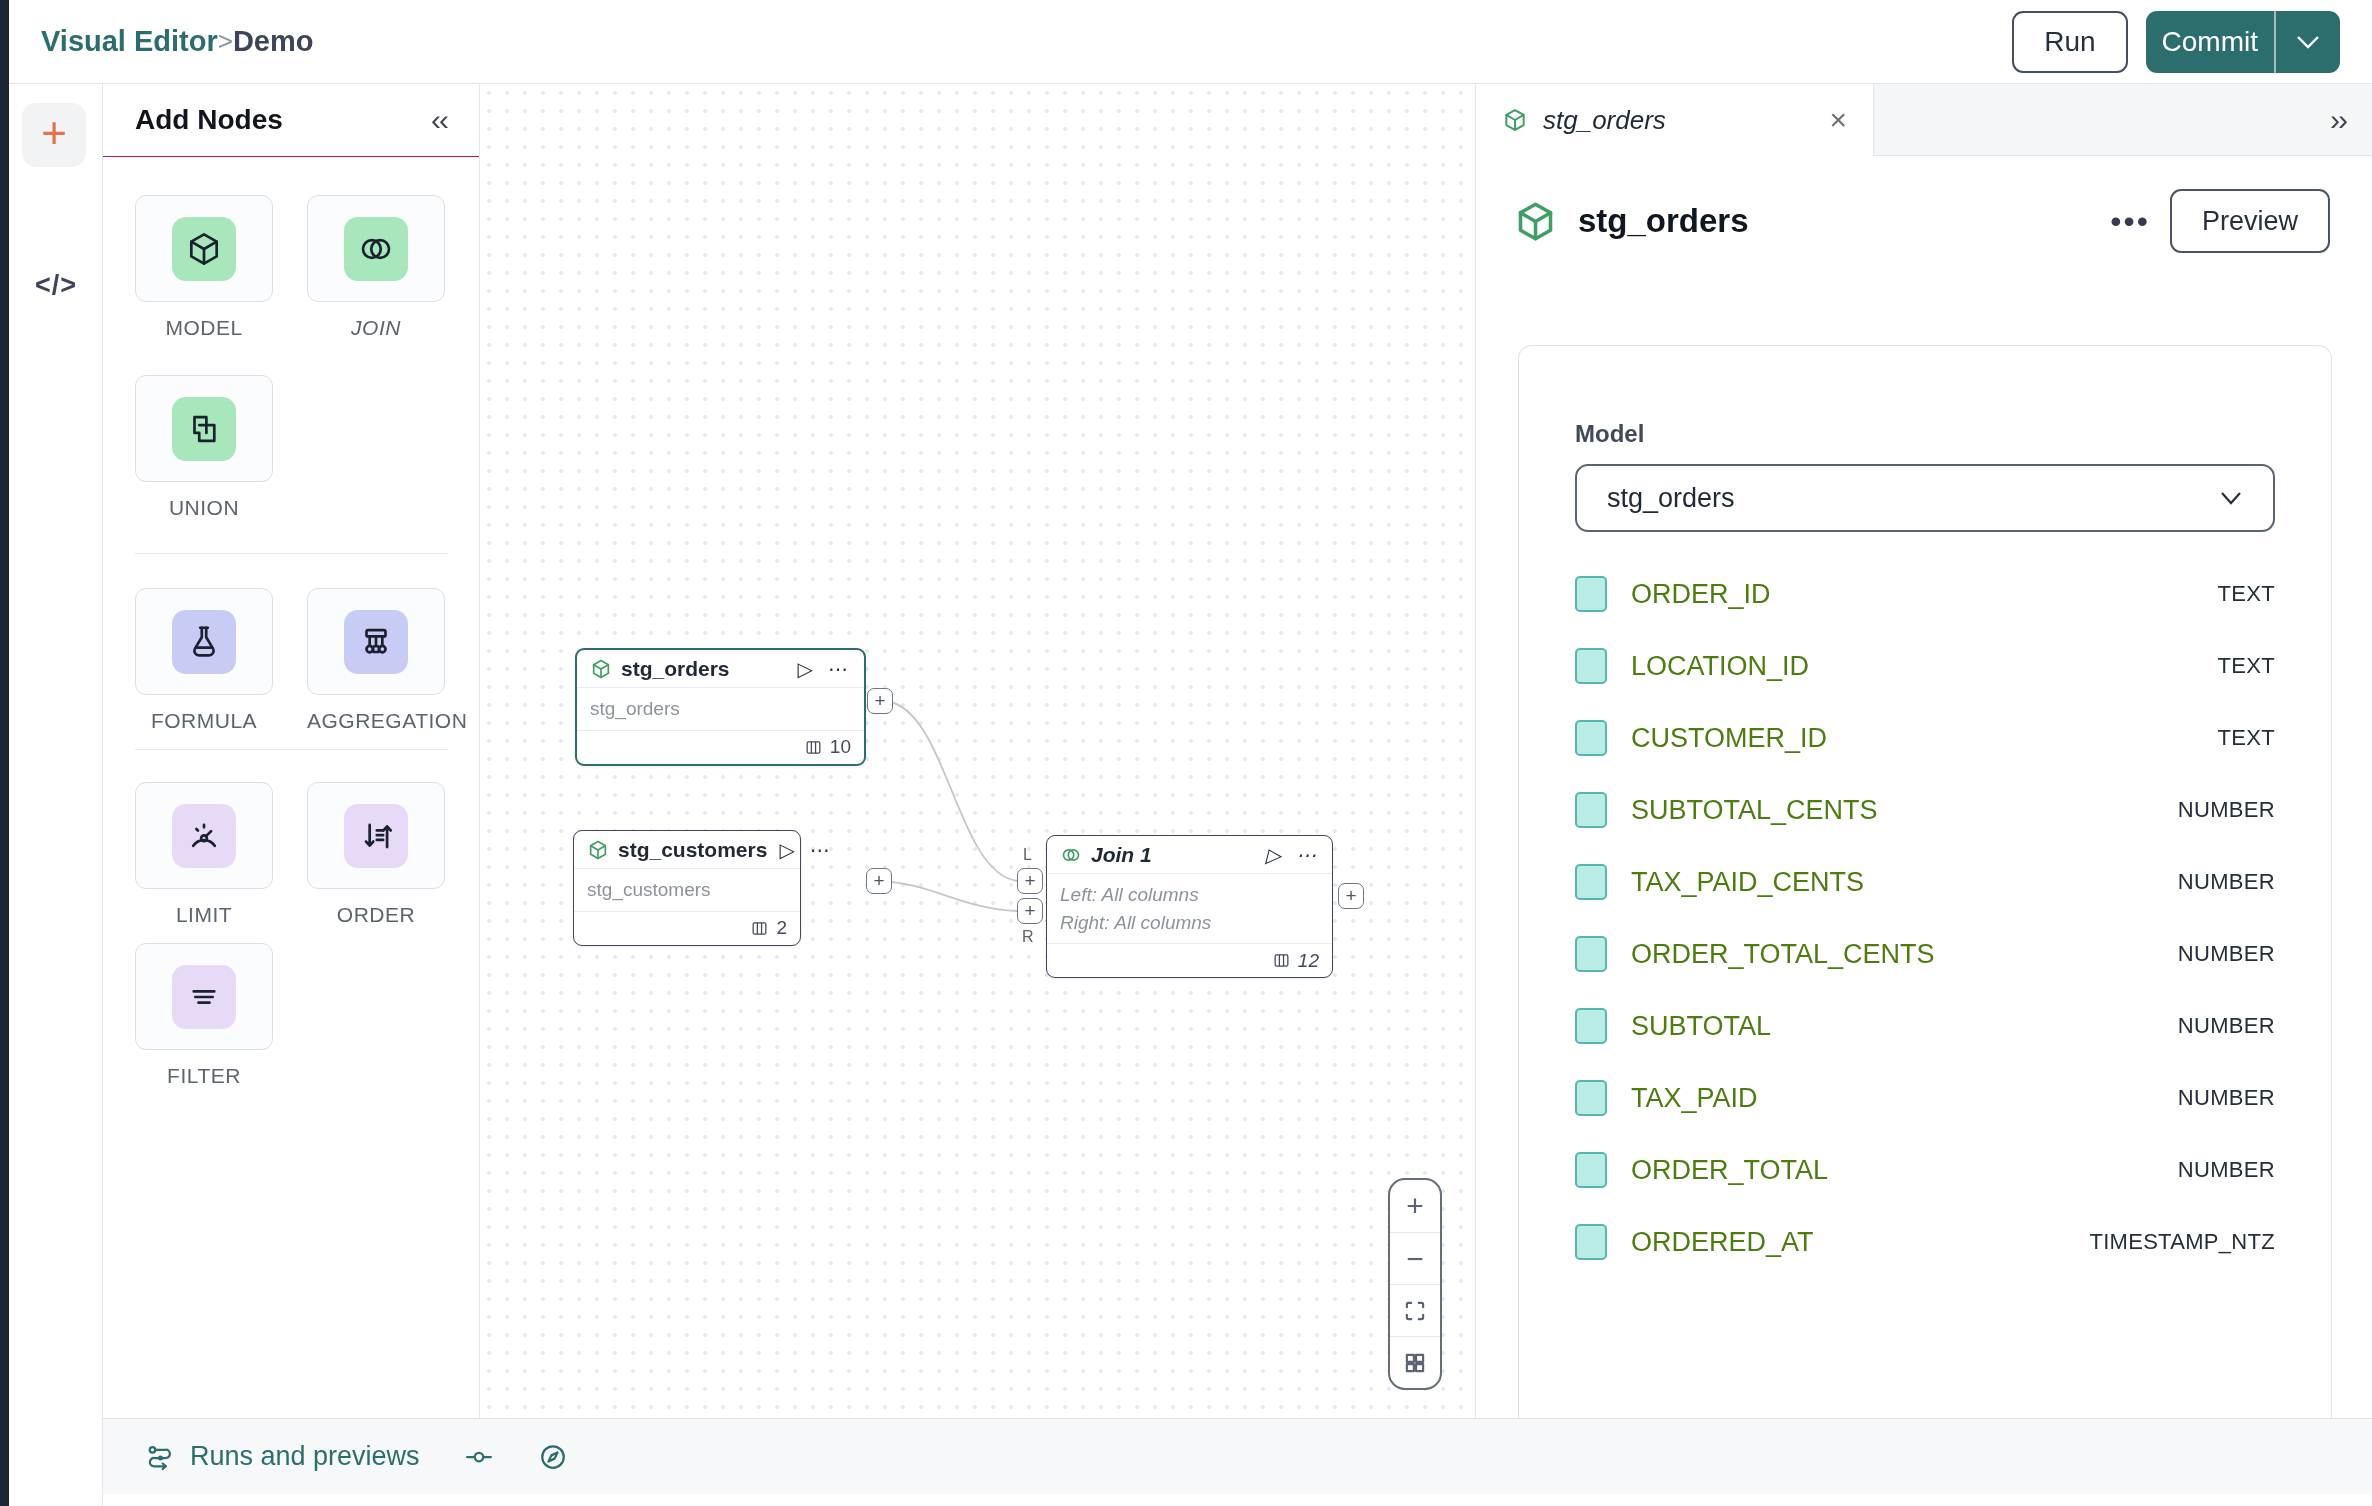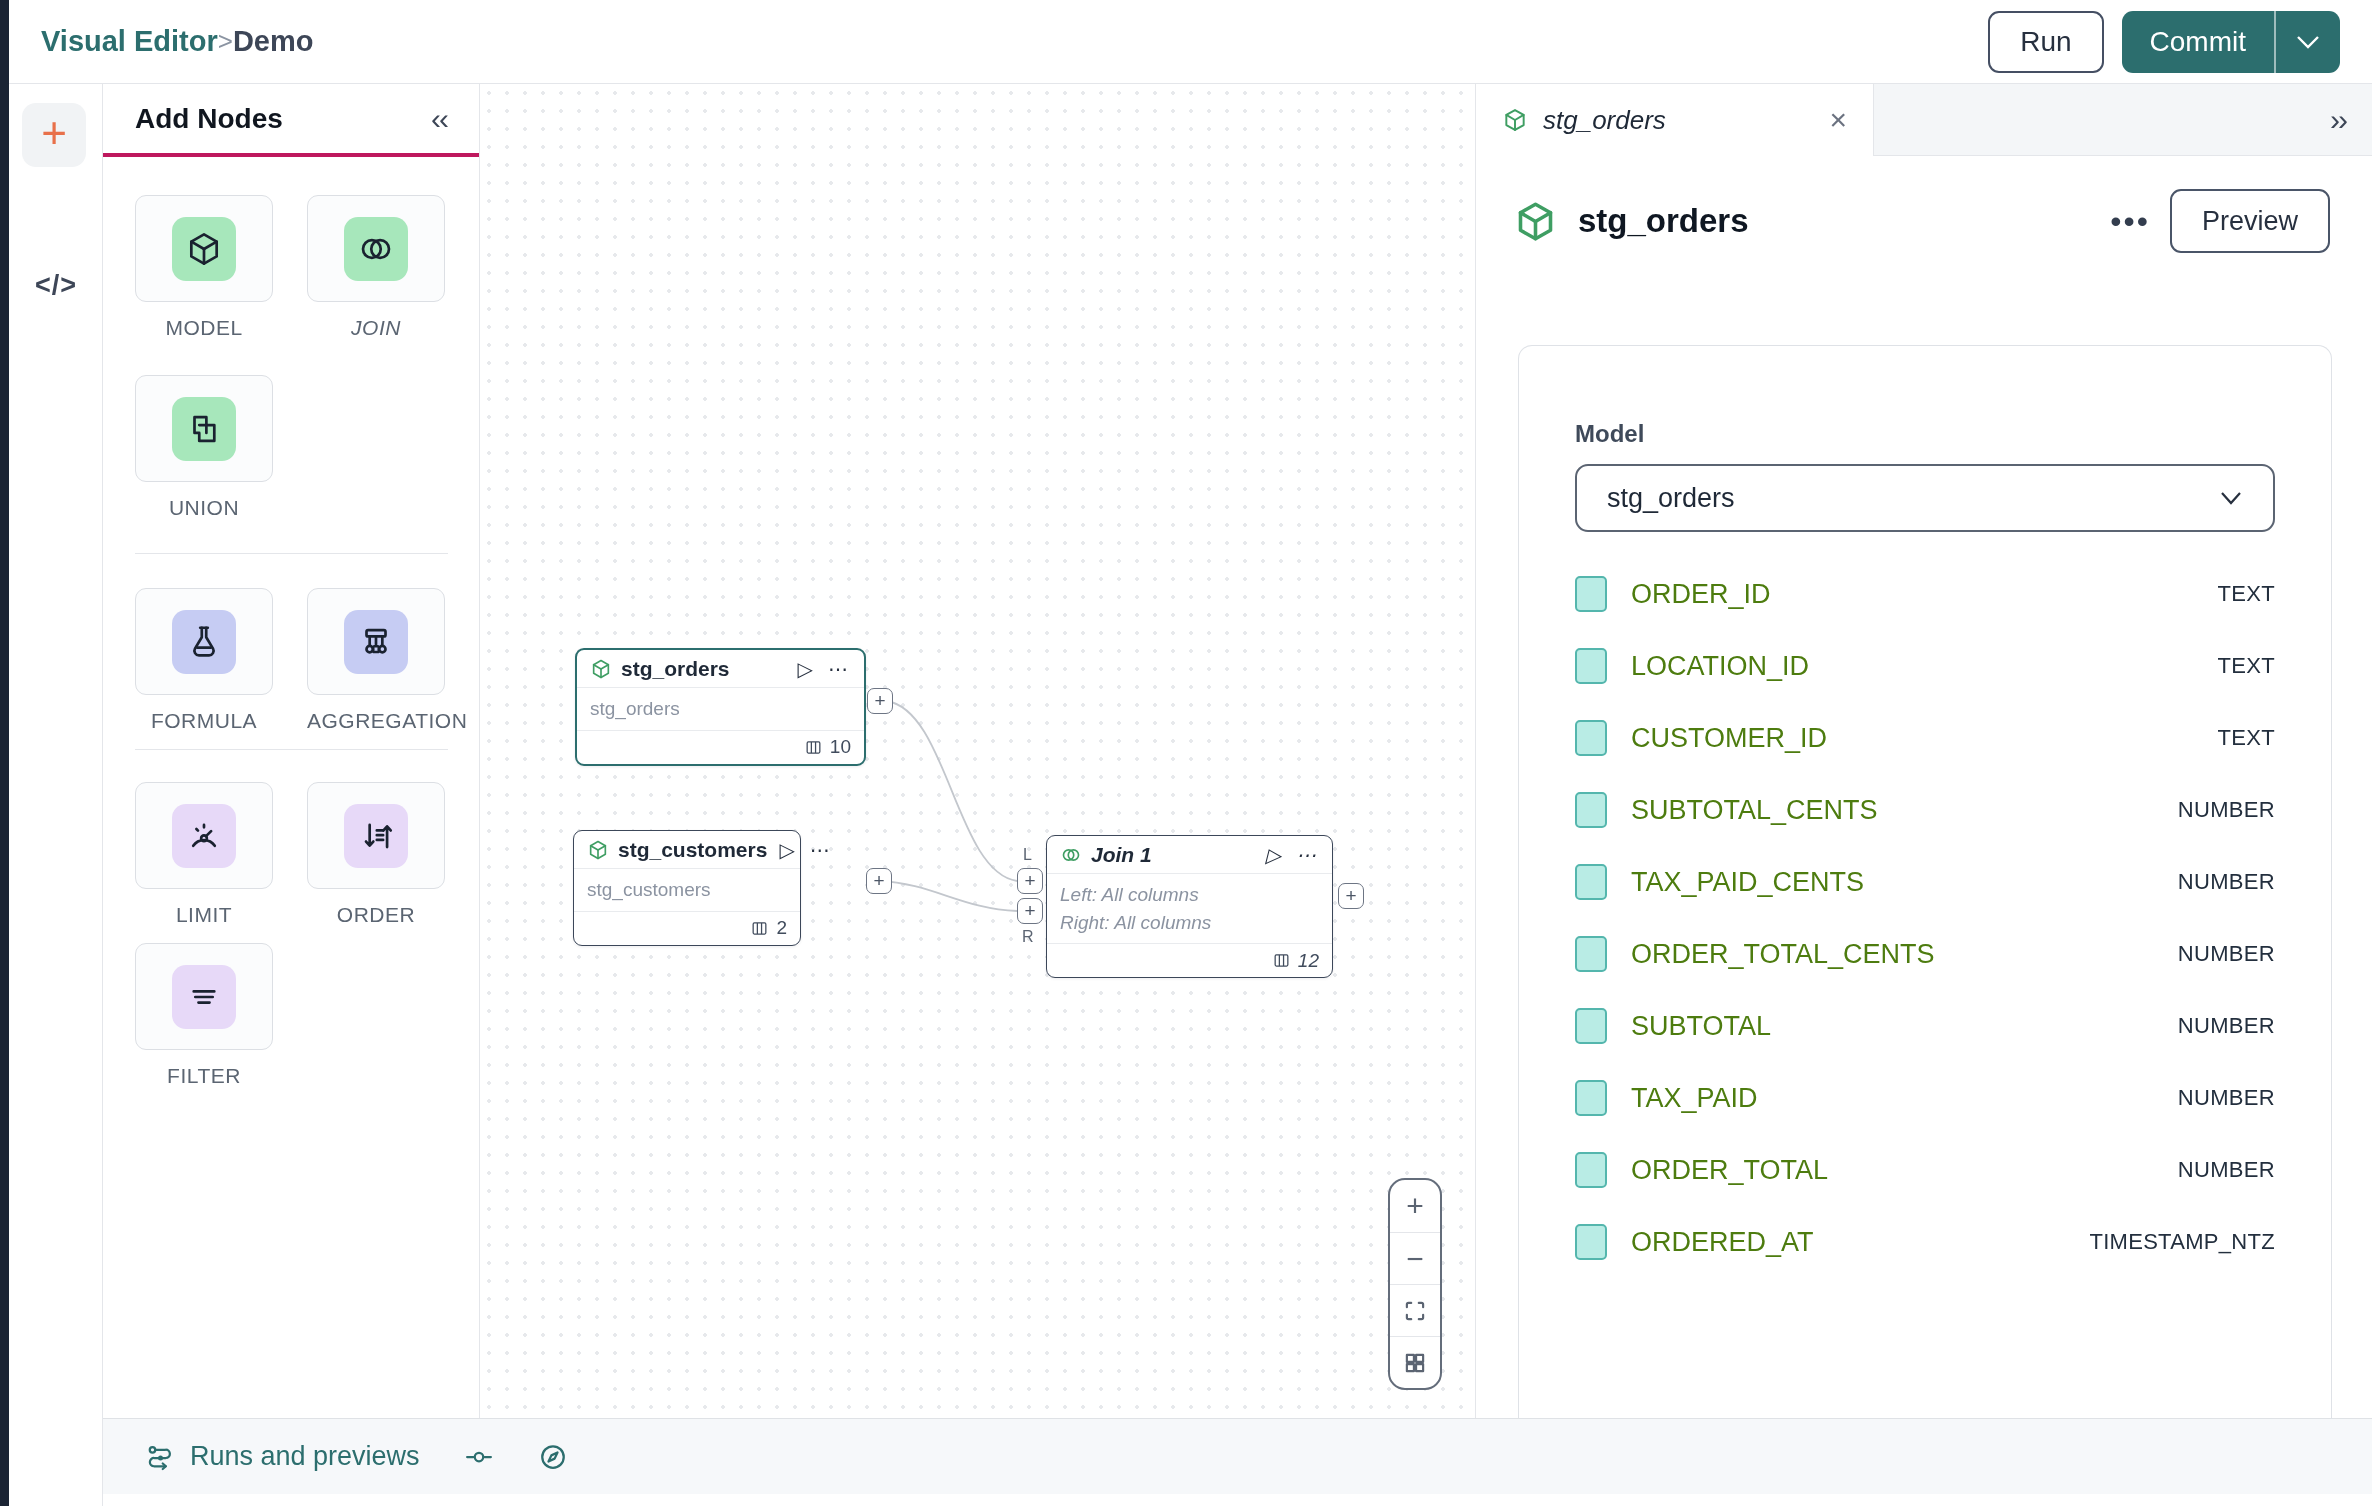--- a/index.html
+++ b/index.html
@@ -15,38 +15,38 @@
     border-bottom:1px solid #e4e6ea; display:flex; align-items:center; padding:0 32px; z-index:30; }
   .crumb { display:flex; align-items:center; font-size:29px; font-weight:700; }
   .crumb-app { color:#2c6e6e; cursor:pointer; }
   .crumb-sep { color:#8b94a2; font-weight:400; font-size:26px; }
   .crumb-page { color:#3d4657; }
   .header-actions { margin-left:auto; display:flex; align-items:center; gap:18px; }
   .btn-run { height:62px; padding:0 30px; border:2px solid #454f63; border-radius:11px; background:#fff;
     font-size:28px; color:#27303f; display:flex; align-items:center; cursor:pointer; }
   .btn-commit { height:62px; border-radius:11px; background:#2c6e6e; color:#fff; display:flex; align-items:stretch;
     overflow:hidden; cursor:pointer; }
-  .btn-commit-main { padding:0 28px; display:flex; align-items:center; font-size:28px; }
+  .btn-commit-main { padding:0 16px; display:flex; align-items:center; font-size:28px; }
   .btn-commit-divider { width:2px; background:rgba(255,255,255,.55); margin:0; }
   .btn-commit-caret { width:64px; display:flex; align-items:center; justify-content:center; }
   .btn-commit-caret svg { width:26px; height:16px; stroke:#fff; stroke-width:2.4; fill:none; }
 
   
   .rail { position:absolute; left:9px; top:84px; width:94px; bottom:0; background:#fff;
     border-right:1px solid #e4e6ea; z-index:20; }
   .rail-add { position:absolute; left:13px; top:19px; width:64px; height:64px; border-radius:14px;
     background:#f1f3f5; display:flex; align-items:center; justify-content:center; cursor:pointer; }
   .rail-add span { color:#e8704a; font-size:44px; font-weight:300; line-height:1; margin-top:-4px; }
   .rail-code { position:absolute; left:0; top:186px; width:94px; text-align:center; color:#3d4657;
     font-size:27px; font-weight:600; letter-spacing:1px; cursor:pointer; }
 
   
   .addpanel { position:absolute; left:103px; top:84px; width:377px; bottom:88px; background:#fff;
     border-right:1px solid #e4e6ea; }
-  .addpanel-head { height:73px; border-bottom:4px solid #be185d; display:flex; align-items:center; padding:0 32px; }
+  .addpanel-head { height:73px; border-bottom:1px solid #be185d; display:flex; align-items:center; padding:0 32px; }
   .addpanel-title { font-size:28px; font-weight:700; color:#10161f; }
   .addpanel-collapse { margin-left:auto; color:#3d4657; font-size:30px; cursor:pointer; letter-spacing:-2px; }
   .tile { position:absolute; width:138px; height:107px; border:1.5px solid #dcdfe4; border-radius:11px;
     background:#fbfcfd; display:flex; align-items:center; justify-content:center; cursor:pointer; }
   .chip { width:64px; height:64px; border-radius:14px; display:flex; align-items:center; justify-content:center; }
   .chip svg { width:38px; height:38px; stroke:#1a2230; stroke-width:1.7; fill:none;
     stroke-linecap:round; stroke-linejoin:round; }
   .chip.mint { background:#a7e7bb; }
   .chip.peri { background:#c6ccf3; }
   .chip.lav  { background:#e7d9f8; }

